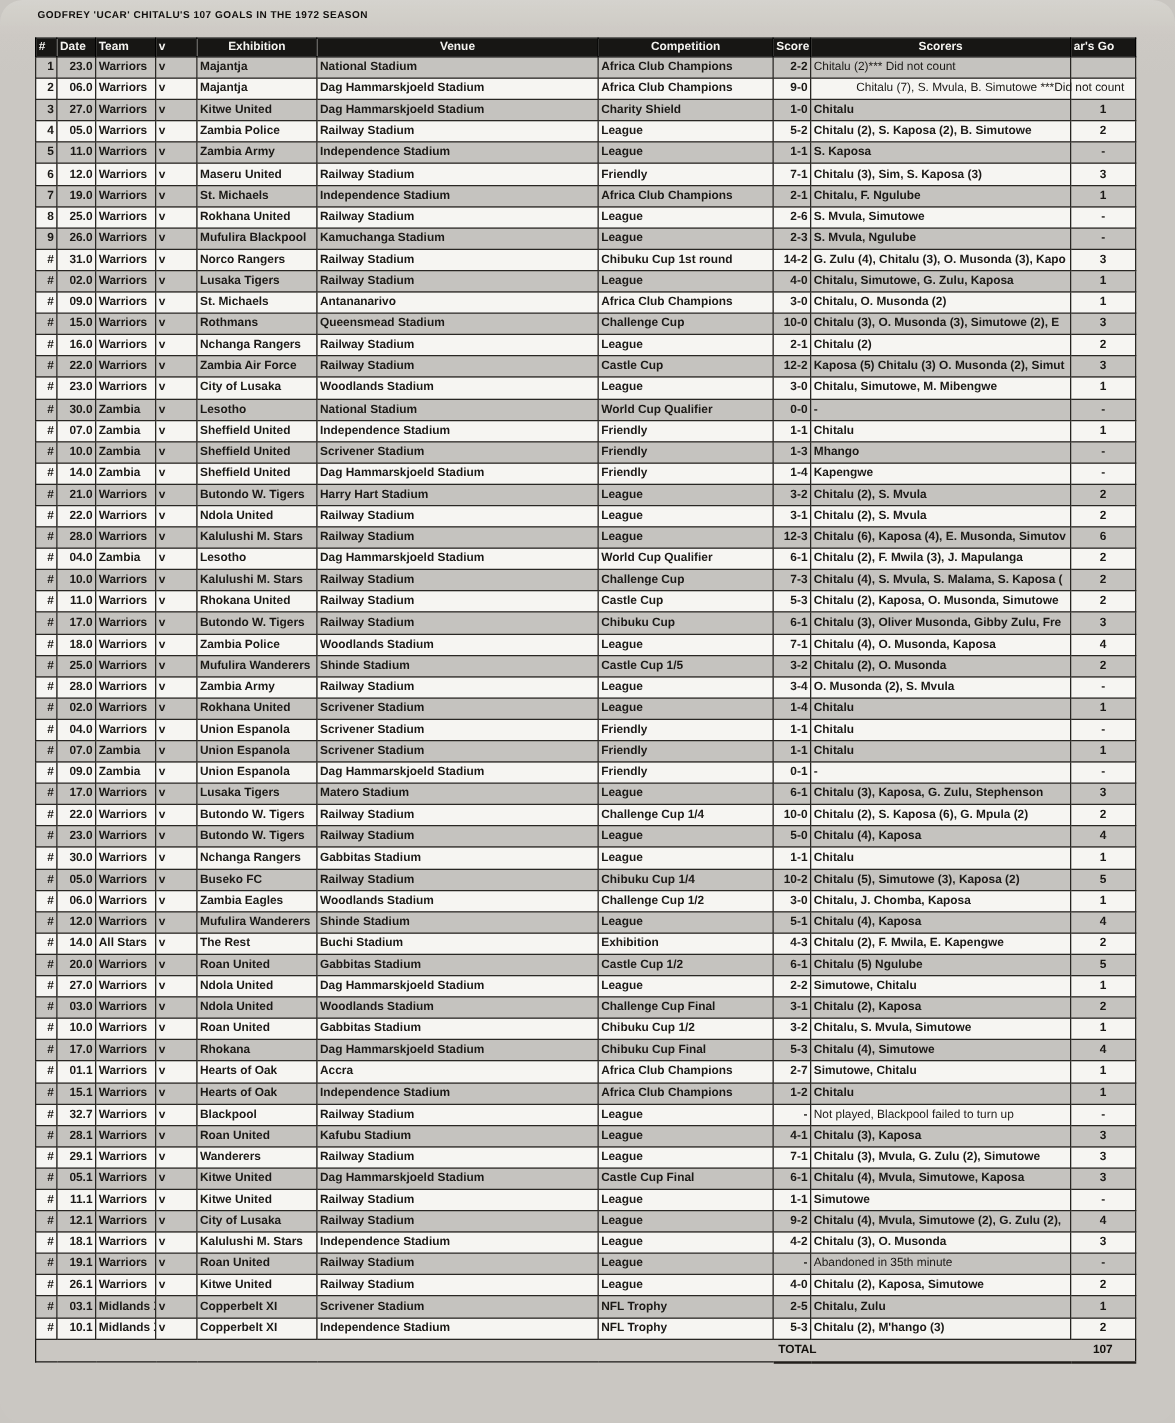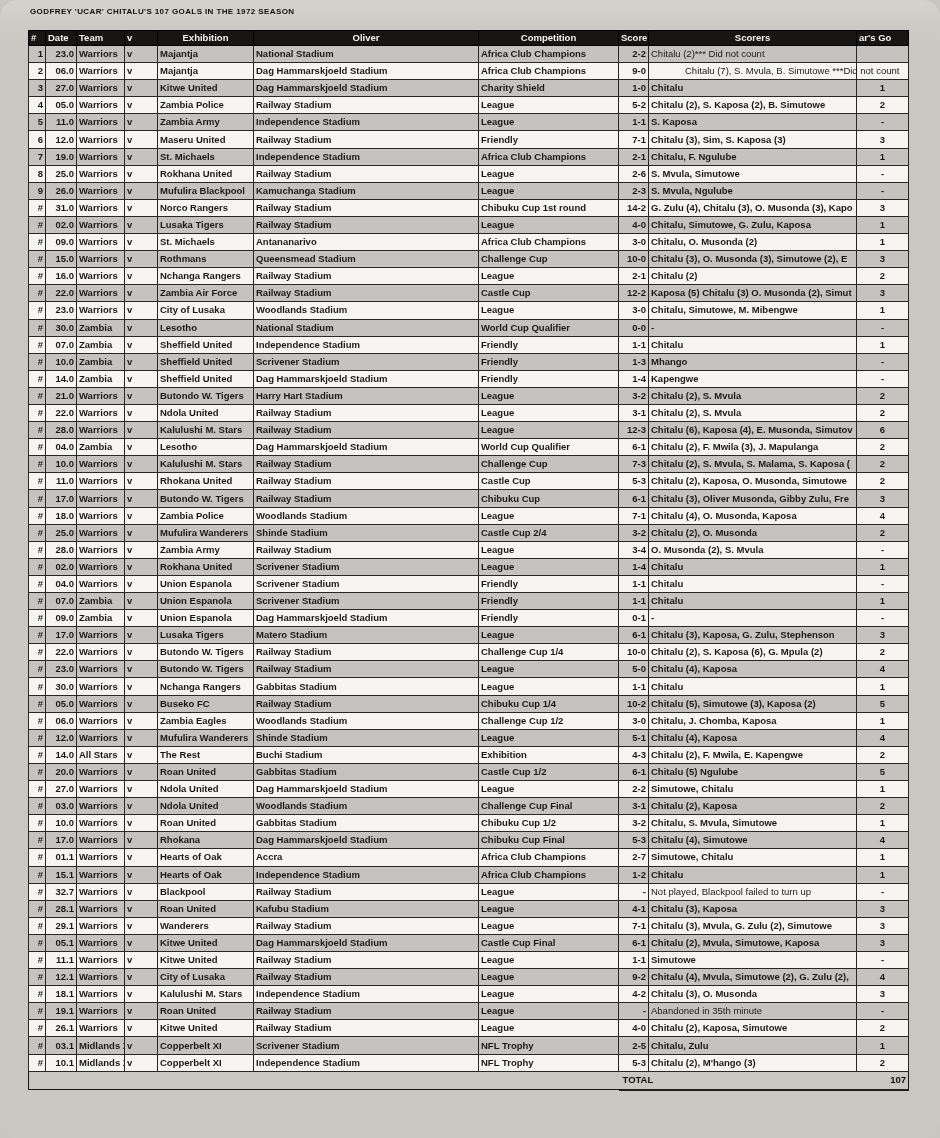--- a/index.html
+++ b/index.html
@@ -47,21 +47,21 @@
   .goals thead .c9{text-align:left;}
   
   td.spill{overflow:visible;position:relative;z-index:3;padding-left:36px;}
   td.xbold{font-weight:400;}
   
   .goals tfoot td{
     border:none;background:transparent;height:17px;
     font-weight:800;color:#15130f;
   }
   .goals tfoot td.tl{border-bottom:2.5px solid #23201c;text-align:left;padding-left:4px;margin-top:42px;}
-  .goals tfoot td.tv{border-bottom:2.5px solid #23201c;text-align:right;padding-right:2px;margin-top:32px;}
+  .goals tfoot td.tv{border-bottom:2.5px solid #23201c;text-align:center;padding-right:2px;margin-top:32px;}
 </style>
 </head>
 <body>
 
 <div class="scan-wrap">
   <div class="title">GODFREY 'UCAR' CHITALU'S 107 GOALS IN THE 1972 SEASON</div>
 
   <table class="goals">
     <colgroup>
       <col style="width:17px">
@@ -75,21 +75,21 @@
         <col style="width:208px">
       <col style="width:52px">
     </colgroup>
     <thead>
       <tr id="header-row">
           <th class="c0">#</th>
           <th class="c1">Date</th>
           <th class="c2">Team</th>
           <th class="c3">v</th>
           <th class="c4">Exhibition</th>
-          <th class="c5">Oliver</th>
+          <th class="c5">Venue</th>
           <th class="c6">Competition</th>
           <th class="c7">Score</th>
           <th class="c8">Scorers</th>
           <th class="c9">ar's Go</th>
         </tr>
     </thead>
     <tbody id="table-body">
         <tr>
           <td class="c0">1</td>
           <td class="c1">23.0</td>
@@ -380,21 +380,21 @@
         </tr>
         <tr>
           <td class="c0">#</td>
           <td class="c1">10.0</td>
           <td class="c2">Warriors</td>
           <td class="c3">v</td>
           <td class="c4">Kalulushi M. Stars</td>
           <td class="c5">Railway Stadium</td>
           <td class="c6">Challenge Cup</td>
           <td class="c7">7-3</td>
-          <td class="c8">Chitalu (2), S. Mvula, S. Malama, S. Kaposa (</td>
+          <td class="c8">Chitalu (4), S. Mvula, S. Malama, S. Kaposa (</td>
           <td class="c9">2</td>
         </tr>
         <tr>
           <td class="c0">#</td>
           <td class="c1">11.0</td>
           <td class="c2">Warriors</td>
           <td class="c3">v</td>
           <td class="c4">Rhokana United</td>
           <td class="c5">Railway Stadium</td>
           <td class="c6">Castle Cup</td>
@@ -426,21 +426,21 @@
           <td class="c8">Chitalu (4), O. Musonda, Kaposa</td>
           <td class="c9">4</td>
         </tr>
         <tr>
           <td class="c0">#</td>
           <td class="c1">25.0</td>
           <td class="c2">Warriors</td>
           <td class="c3">v</td>
           <td class="c4">Mufulira Wanderers</td>
           <td class="c5">Shinde Stadium</td>
-          <td class="c6">Castle Cup 2/4</td>
+          <td class="c6">Castle Cup 1/5</td>
           <td class="c7">3-2</td>
           <td class="c8">Chitalu (2), O. Musonda</td>
           <td class="c9">2</td>
         </tr>
         <tr>
           <td class="c0">#</td>
           <td class="c1">28.0</td>
           <td class="c2">Warriors</td>
           <td class="c3">v</td>
           <td class="c4">Zambia Army</td>
@@ -716,21 +716,21 @@
         </tr>
         <tr>
           <td class="c0">#</td>
           <td class="c1">05.1</td>
           <td class="c2">Warriors</td>
           <td class="c3">v</td>
           <td class="c4">Kitwe United</td>
           <td class="c5">Dag Hammarskjoeld Stadium</td>
           <td class="c6">Castle Cup Final</td>
           <td class="c7">6-1</td>
-          <td class="c8">Chitalu (2), Mvula, Simutowe, Kaposa</td>
+          <td class="c8">Chitalu (4), Mvula, Simutowe, Kaposa</td>
           <td class="c9">3</td>
         </tr>
         <tr>
           <td class="c0">#</td>
           <td class="c1">11.1</td>
           <td class="c2">Warriors</td>
           <td class="c3">v</td>
           <td class="c4">Kitwe United</td>
           <td class="c5">Railway Stadium</td>
           <td class="c6">League</td>

